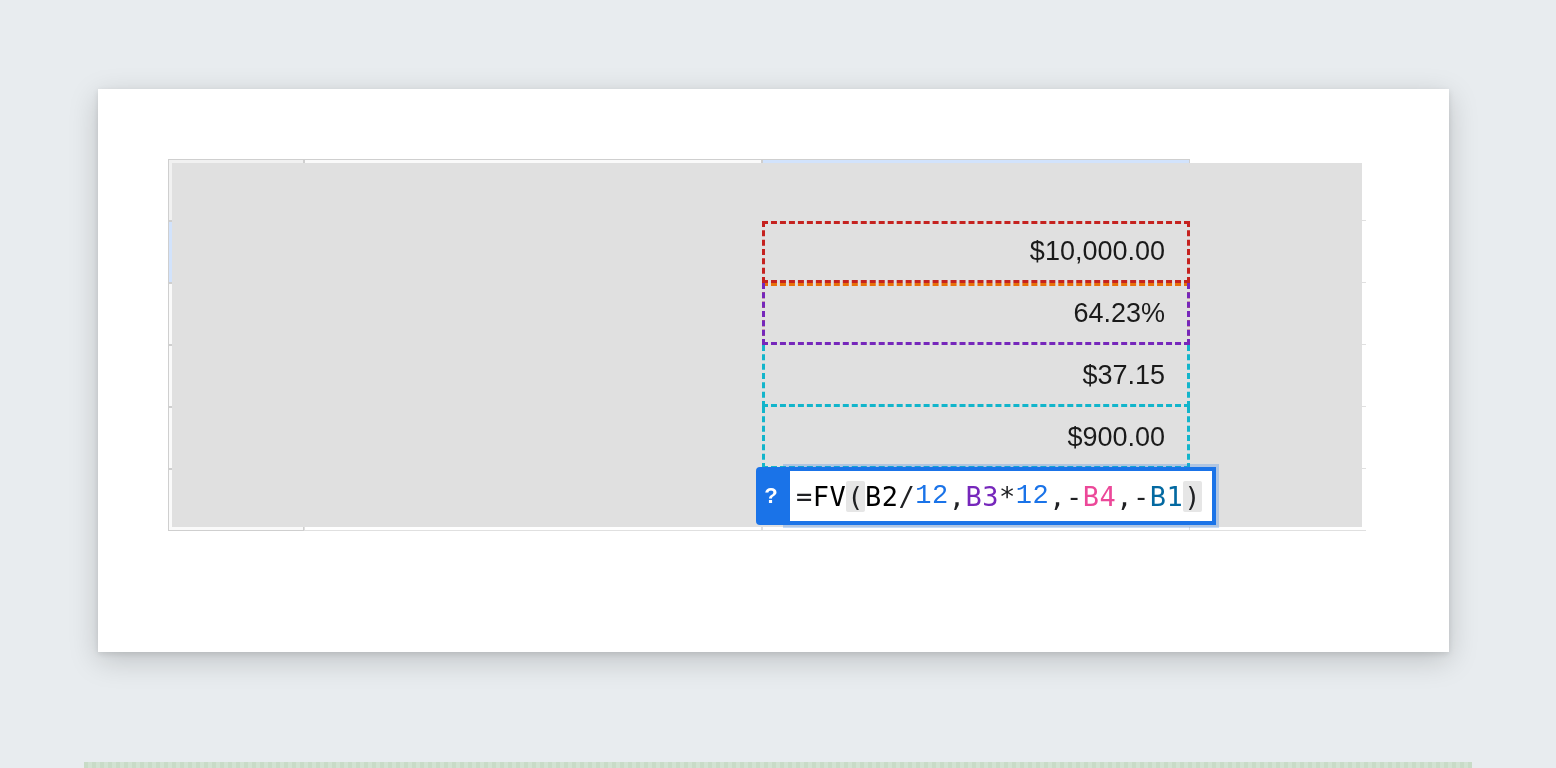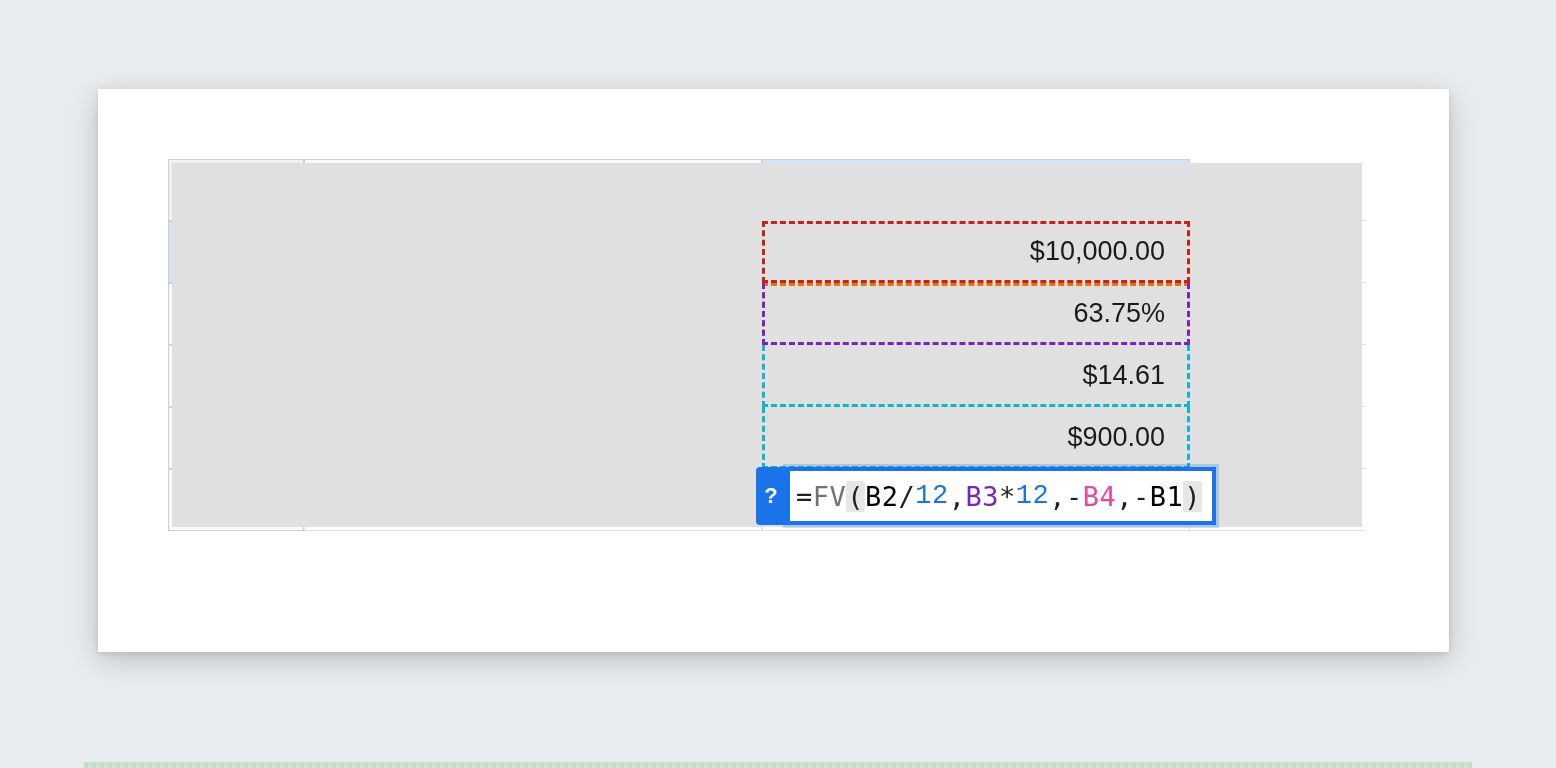--- a/index.html
+++ b/index.html
@@ -137,24 +137,24 @@
     box-shadow: 0 0 0 3px rgba(26,115,232,.25);
     padding: 0 10px 0 6px;
     display: flex;
     align-items: center;
     font-family: "Consolas", "Menlo", monospace;
     font-size: 27px;
     letter-spacing: .5px;
     color: #202124;
     white-space: pre;
   }
-  .tok-fn   { color: #737373; }
+  .tok-fn   { color: #000000; }
   .tok-op   { color: #202124; }
   .tok-num  { color: #1a73e8; font-family: Liberation Mono, monospace; }
-  .tok-b1   { color: #000000; }
+  .tok-b1   { color: #0369a1; }
   .tok-b2   { color: #000000; }
   .tok-b3   { color: #7627bb; }
   .tok-b4   { color: #ec4899; }
   .paren-hi { background: #e6e6e6; border-radius: 2px; padding: 0 1px; }
 
   
   .bottom-strip {
     position: absolute;
     left: 84px; right: 84px; bottom: 0;
     height: 6px;
@@ -175,26 +175,26 @@
     <div class="hdr sel">B</div>
     <div class="spare"></div>
 
     <div class="rn sel">1</div>
     <div class="cell cellA">Initial account value</div>
     <div class="cellR">$10,000.00</div>
     <div class="spare"></div>
 
     <div class="rn">2</div>
     <div class="cell cellA">Rate of return</div>
-    <div class="cellR">63.75%</div>
+    <div class="cellR">64.23%</div>
     <div class="spare"></div>
 
     <div class="rn">3</div>
     <div class="cell cellA">Years</div>
-    <div class="cellR">$14.61</div>
+    <div class="cellR">$37.15</div>
     <div class="spare"></div>
 
     <div class="rn">4</div>
     <div class="cell cellA">Monthly investment</div>
     <div class="cellR">$900.00</div>
     <div class="spare"></div>
 
     <div class="rn">5</div>
     <div class="cell cellA">Future value</div>
     <div class="cellR"></div>

